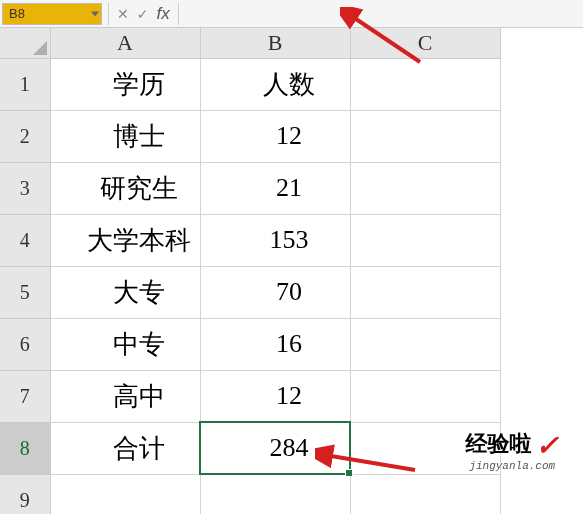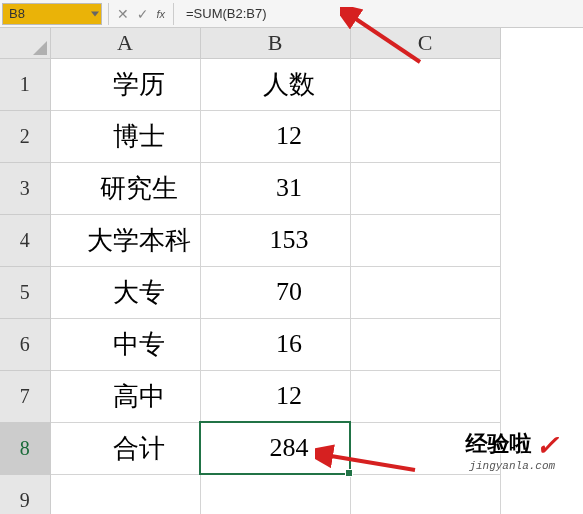--- a/index.html
+++ b/index.html
@@ -52,21 +52,21 @@
       height: 22px;
     }
     .formula-icon {
       color: #888;
       font-size: 14px;
       font-family: Arial;
       cursor: default;
     }
     .fx-icon {
       font-style: italic;
-      font-size: 11px;
+      font-size: 17px;
       color: #555;
     }
     .formula-input {
       flex: 1;
       height: 22px;
       border: none;
       background: transparent;
       padding: 0 6px;
       font-size: 13px;
       color: #333;
@@ -196,21 +196,20 @@
 <div class="formula-bar">
   <div class="name-box">
     <span>B8</span>
     <span class="name-box-dropdown"></span>
   </div>
   <div class="formula-icons">
     <span class="formula-icon">✕</span>
     <span class="formula-icon">✓</span>
     <span class="formula-icon fx-icon">fx</span>
   </div>
-  <input class="formula-input" value="=SUM(B2:B7)" style="">
 </div>
 
 <div class="sheet-area">
   <table>
     <tbody>
         <tr>
       <th class="corner-cell"></th>
       <th class="col-header">A</th>
       <th class="col-header">B</th>
       <th class="col-header">C</th>
@@ -223,21 +222,21 @@
     </tr>
     <tr>
       <th class="row-header">2</th>
       <td class="cell">博士</td>
       <td class="cell number">12</td>
       <td class="cell"></td>
     </tr>
     <tr>
       <th class="row-header">3</th>
       <td class="cell">研究生</td>
-      <td class="cell number">31</td>
+      <td class="cell number">21</td>
       <td class="cell"></td>
     </tr>
     <tr>
       <th class="row-header">4</th>
       <td class="cell">大学本科</td>
       <td class="cell number">153</td>
       <td class="cell"></td>
     </tr>
     <tr>
       <th class="row-header">5</th>

